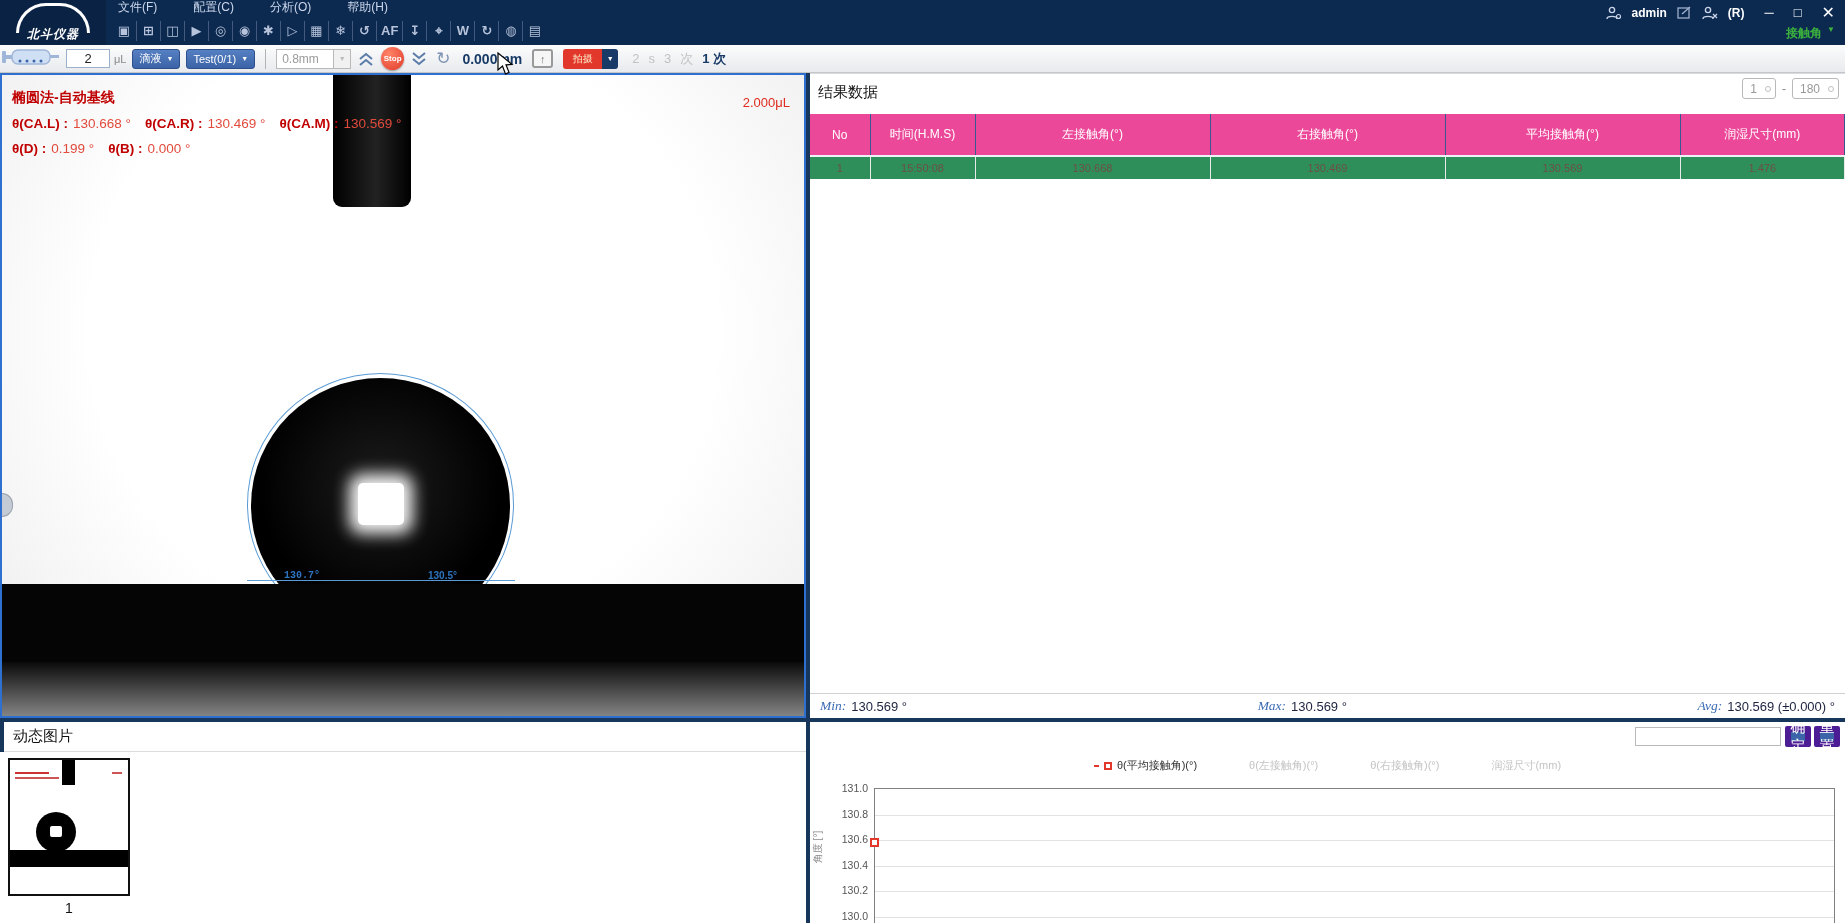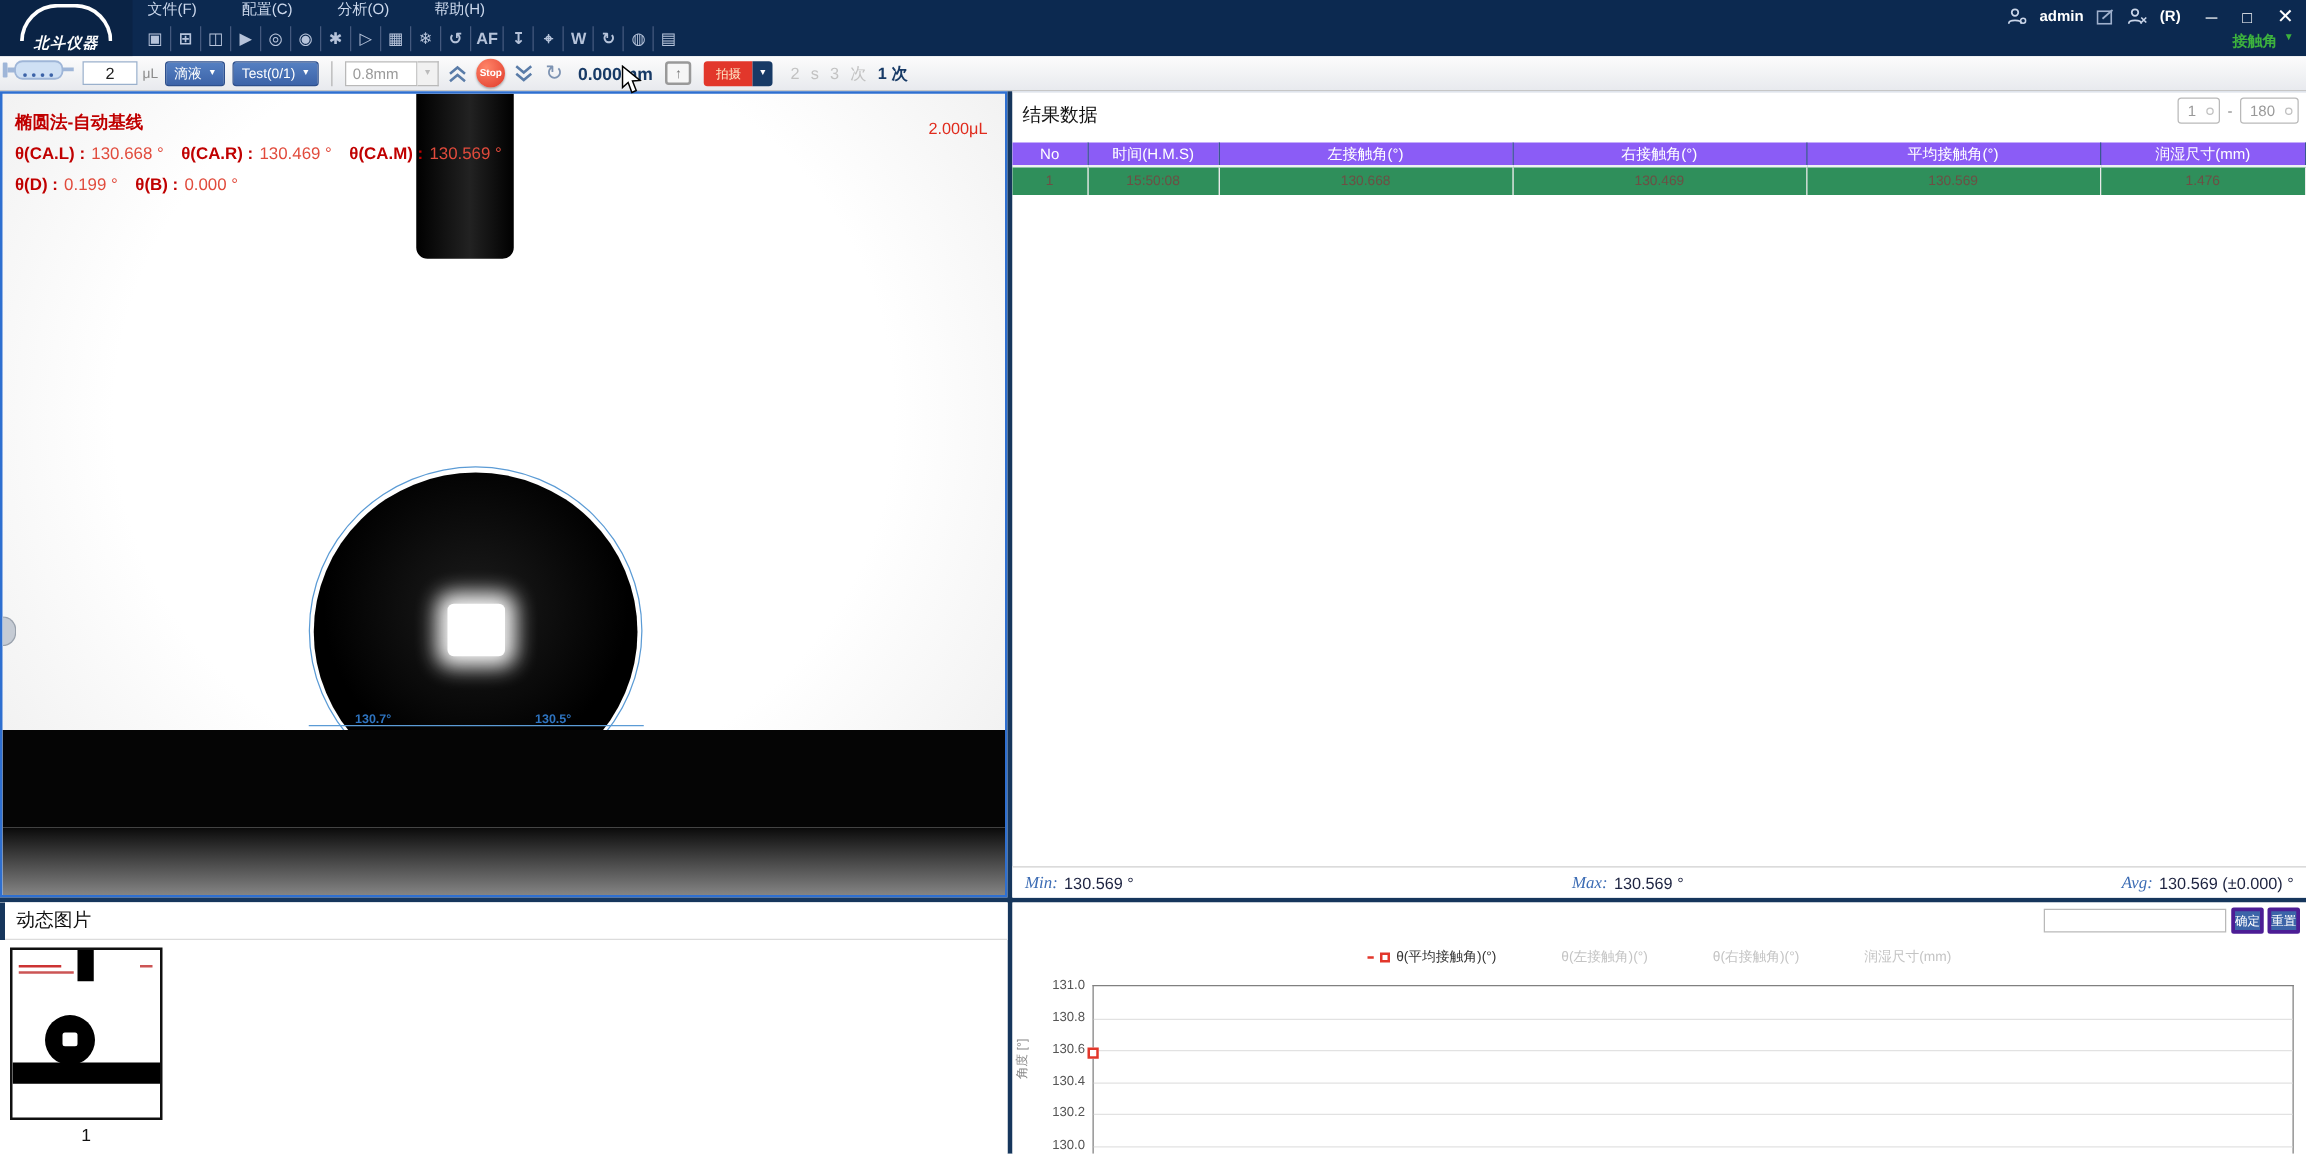--- a/index.html
+++ b/index.html
@@ -69,21 +69,21 @@
   #needle { position:absolute; left:331px; top:0; width:78px; height:132px;
     background:linear-gradient(90deg,#000,#222 55%,#000); border-radius:0 0 9px 9px; }
   #droplet { position:absolute; left:249px; top:303px; width:259px; height:255px; border-radius:50%;
     background:radial-gradient(circle at 50% 42%, #1c1c1c 0%, #000 62%); }
   #highlight { position:absolute; left:107px; top:105px; width:46px; height:42px; background:#fff;
     border-radius:5px; box-shadow:0 0 16px 9px rgba(255,255,255,.95); }
   #fit-ellipse { position:absolute; left:245px; top:298px; width:267px; height:263px;
     border:1.5px solid #5b9bd5; border-radius:50%; }
   #baseline { position:absolute; left:245px; top:505px; width:268px; border-top:1px solid #5b9bd5; }
   .bl-angle { position:absolute; top:495px; color:#2e74c0; font-size:10px; font-weight:bold; z-index:6; }
-  #bl-left { left:282px; } #bl-right { left:426px; }
+  #bl-left { left:282px;font-family:Liberation Mono, monospace; } #bl-right { left:426px; }
   #substrate { position:absolute; left:0; top:509px; width:806px; height:78px; background:#050505; }
   #floor-grad { position:absolute; left:0; top:587px; width:806px; height:58px;
     background:linear-gradient(180deg,#0a0a0a,#8d8d8d); }
   #cam-overlay { position:absolute; left:10px; top:14px; z-index:8; }
   .ov-title { color:#c00000; font-size:14px; font-weight:bold; }
   .ov-line { margin-top:7px; display:flex; gap:14px; }
   .ov-label { color:#c00000; font-size:13.5px; font-weight:bold; }
   .ov-value { color:#e14b3c; font-size:13.5px; margin-left:5px; }
   #drop-vol { position:absolute; right:14px; top:20px; color:#e02b1d; font-size:13px; z-index:8; }
   #split-handle { position:absolute; left:0; top:418px; width:11px; height:24px; background:#c5cbd4;
@@ -97,21 +97,21 @@
   #results { position:absolute; left:810px; top:73px; width:1035px; height:645px; background:#fff;
     border-top:1px solid #d5dce6; }
   .panel-title { font-size:15px; color:#111; }
   #results-title { position:absolute; left:8px; top:9px; }
   #pagination { position:absolute; right:6px; top:4px; display:flex; align-items:center; gap:6px;
     color:#888; font-size:12px; }
   .spin-box { display:flex; align-items:center; height:21px; border:1px solid #b9b9b9; border-radius:3px;
     background:#fff; padding:0 4px 0 7px; color:#999; font-size:12px; gap:8px; }
   .spinner { width:6px; height:6px; border:1px solid #c0c0c0; border-radius:50%; }
   #results-table { position:absolute; left:0; top:40px; width:1035px; border-collapse:collapse; }
-  #results-table th { background:#8b5cf6; color:#fff; font-size:12px; font-weight:normal; height:19px;
+  #results-table th { background:#ec4899; color:#fff; font-size:12px; font-weight:normal; height:42px;
     border-right:1px solid #39588f; }
   #results-table td { background:#2f8f5b; color:rgba(125,62,62,.8); font-size:11px; height:23px;
     text-align:center; border-right:1px solid #e9e9e9; border-top:2px solid #eef1f5; }
   .col-no { width:60px; } .col-time { width:105px; } .col-l,.col-r,.col-m { width:235px; }
   #stats-row { position:absolute; left:0; bottom:0; width:1035px; height:25px; border-top:1px solid #d0d0d0;
     display:flex; align-items:center; justify-content:space-between; padding:0 10px; background:#fff; }
   .stat { display:flex; align-items:center; }
   .stat-label { font-family:"Liberation Serif","DejaVu Serif",serif; font-style:italic; color:#3c6cb4;
     font-size:13.5px; margin-right:5px; }
   .stat-value { font-size:13px; color:#1d2340; }
@@ -128,22 +128,22 @@
   .th-red2 { position:absolute; left:5px; top:17px; width:44px; height:2px; background:#c55; }
   .th-red3 { position:absolute; left:102px; top:12px; width:10px; height:2px; background:#c55; }
   .th-drop { position:absolute; left:26px; top:52px; width:40px; height:40px; background:#000; border-radius:50%; }
   .th-glare { position:absolute; left:14px; top:14px; width:12px; height:11px; background:#fff; border-radius:2px; }
   .th-bar { position:absolute; left:0; top:90px; width:118px; height:17px; background:#000; }
   #thumb-index { position:absolute; left:8px; top:178px; width:122px; text-align:center; font-size:14px; color:#111; }
 
   
   #realtime { position:absolute; left:810px; top:722px; width:1035px; height:201px; background:#fff; overflow:hidden; }
   #rt-input { position:absolute; right:64px; top:5px; width:146px; height:19px; border:1px solid #b9b9b9; }
-  .rt-btn { position:absolute; top:4px; width:26px; height:21px; background:#3c64a8; border:3px solid #4c1d95;
-    border-radius:2px; color:#fff; font-size:10px; display:flex; align-items:center; justify-content:center; }
+  .rt-btn { position:absolute; top:4px; width:26px; height:21px; background:#3c64a8; border:6px solid #4c1d95;
+    border-radius:2px; color:#fff; font-size:15px; display:flex; align-items:center; justify-content:center; }
   #rt-ok { right:34px; } #rt-reset { right:5px; }
   #legend { position:absolute; left:0; top:36px; width:100%; display:flex; justify-content:center; gap:52px;
     align-items:center; font-size:11px; }
   .legend-item { display:flex; align-items:center; gap:5px; }
   .legend-item.active { color:#333; }
   .legend-item.dim { color:#c4c4c4; }
   .lg-dash { width:5px; height:2px; background:#e2372b; }
   .lg-sq { width:8px; height:8px; border:2px solid #e2372b; background:#fff; }
   #ylabel { position:absolute; left:-8px; top:118px; font-size:10px; color:#888; transform:rotate(-90deg); }
   .ytick { position:absolute; width:42px; left:16px; text-align:right; font-size:10.5px; color:#555;

